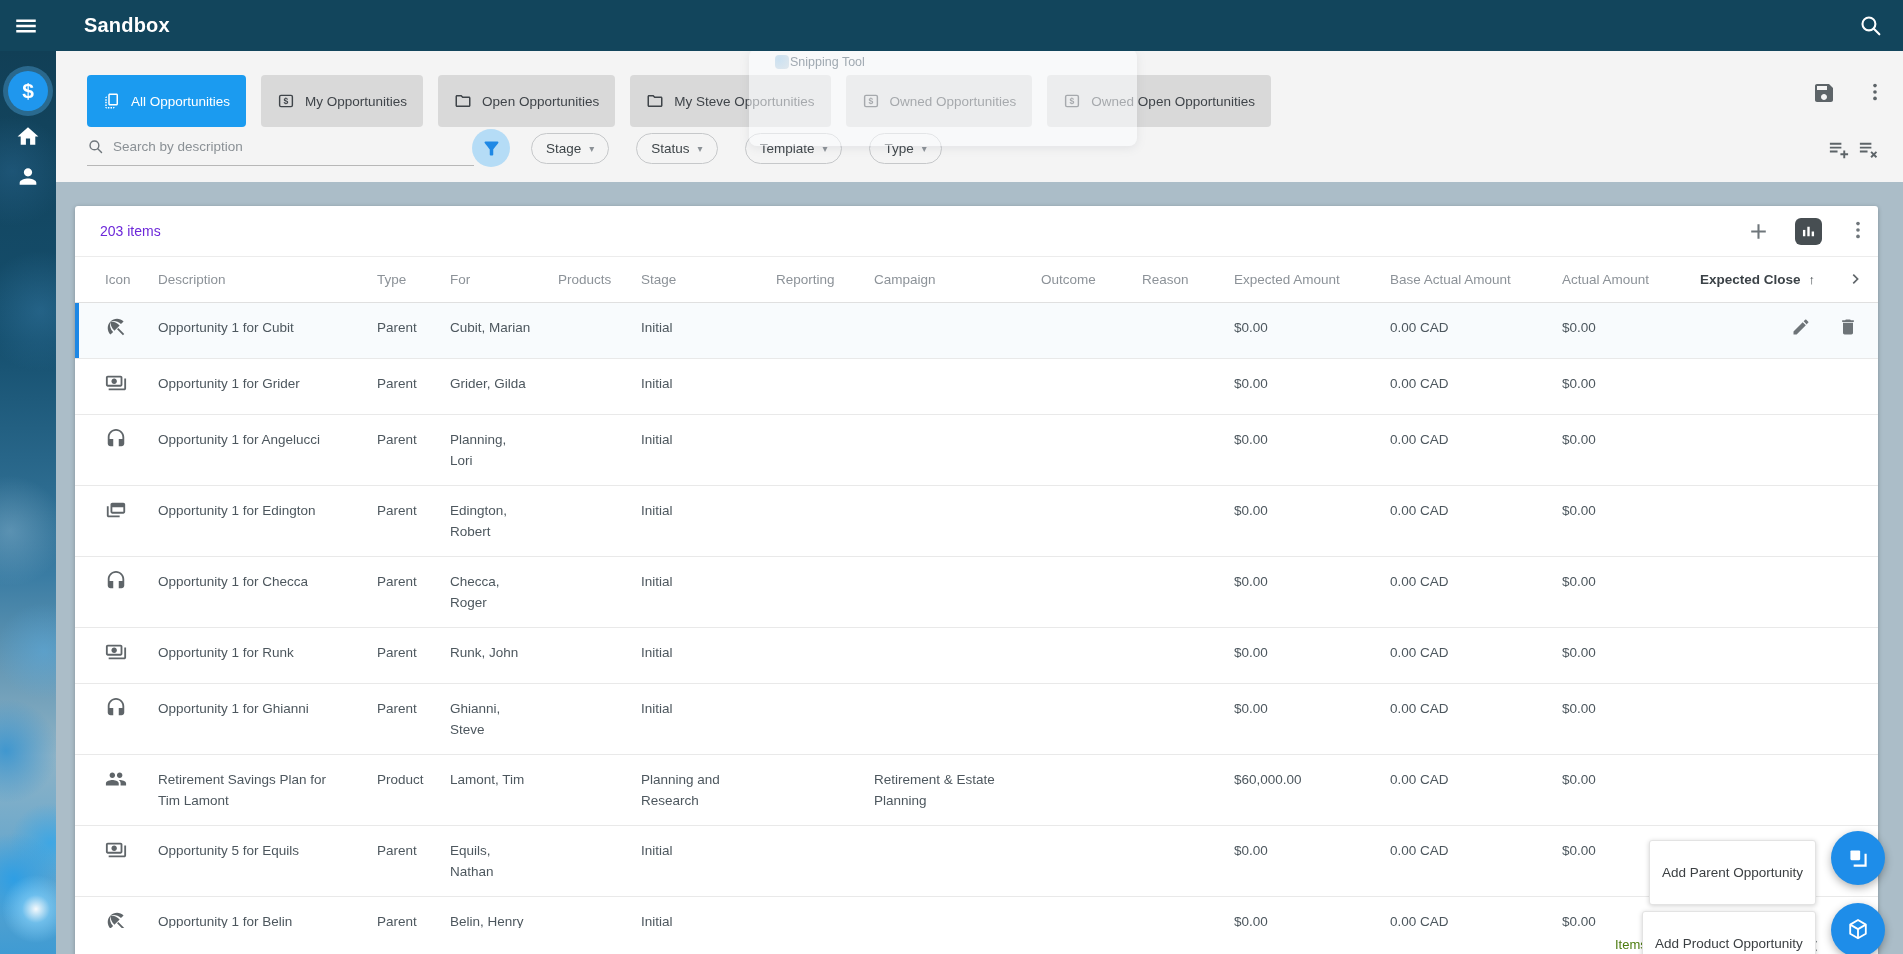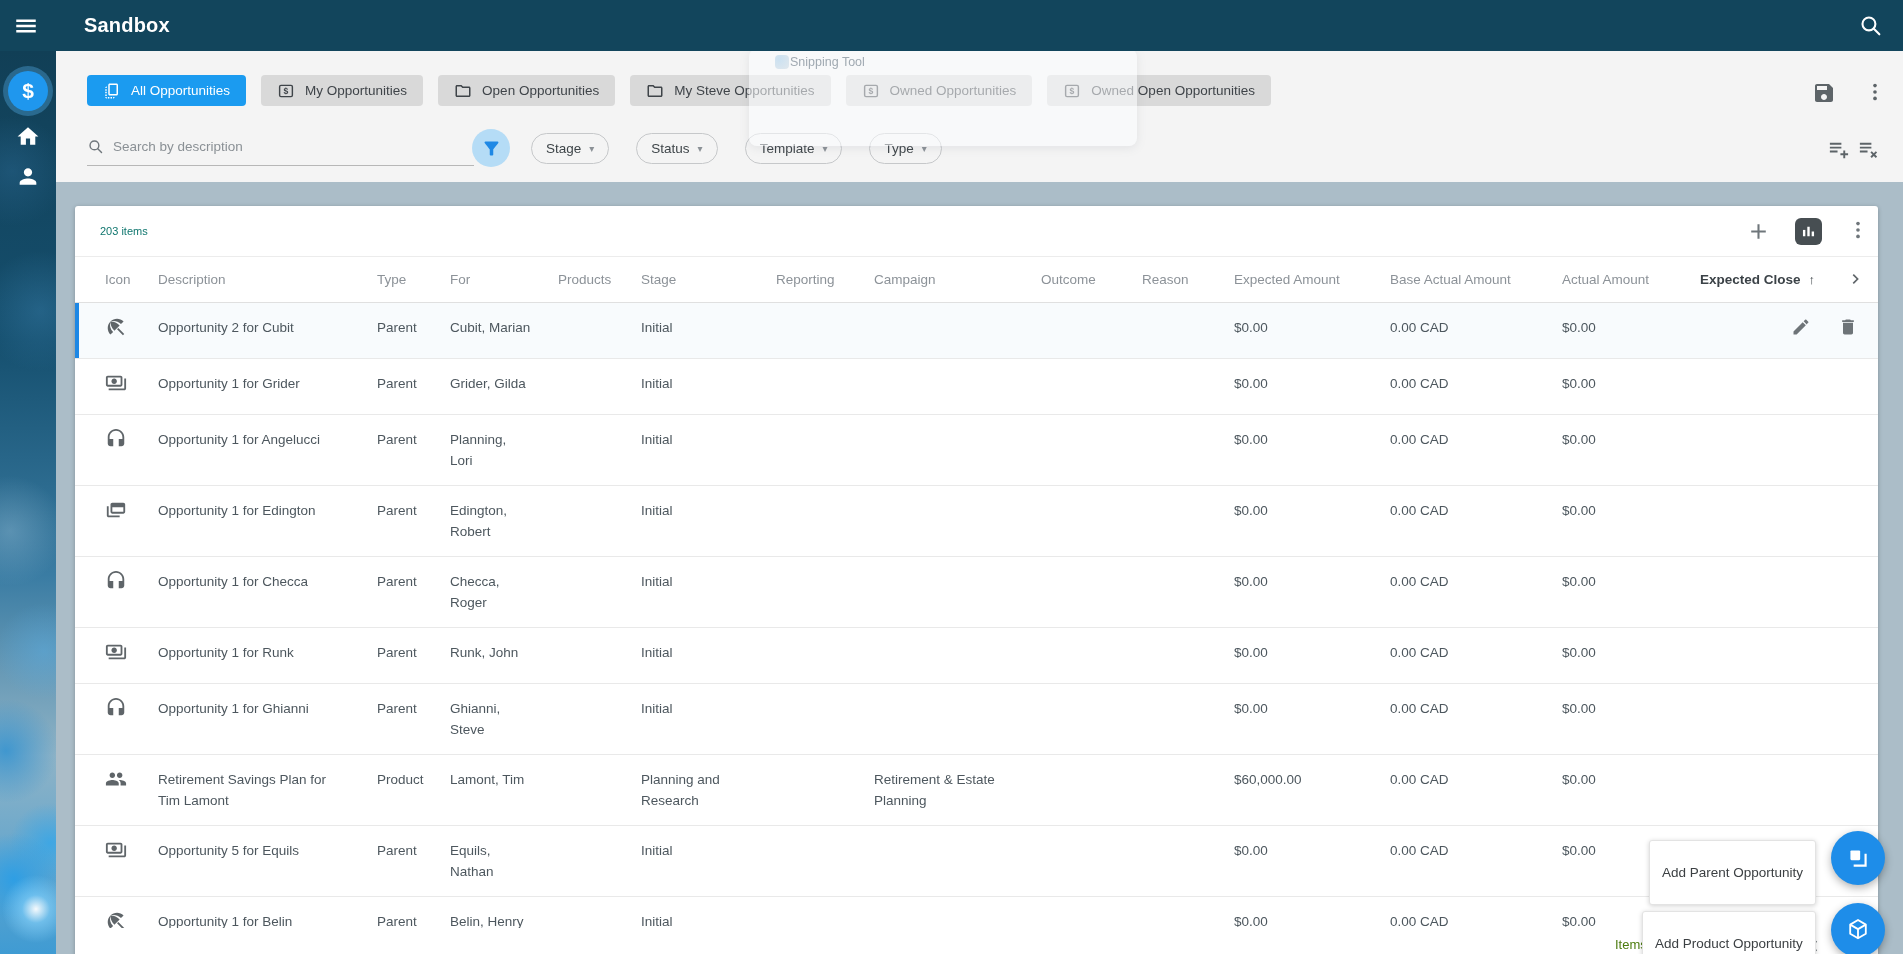--- a/index.html
+++ b/index.html
@@ -34,21 +34,21 @@
     background:#1f97ee; box-shadow:0 0 0 5px rgba(90,180,240,.35);
     display:flex; align-items:center; justify-content:center;
     color:#fff; font-size:21px; font-weight:bold; }
   .rail-home { top:73px; width:25px; height:25px; }
   .rail-person { top:113px; width:25px; height:25px; }
 
   
   .content-top { position:absolute; left:56px; top:51px; width:1847px; height:131px; background:#f4f4f4; }
 
   .chips-row { position:absolute; left:87px; top:75px; display:flex; gap:15px; z-index:2; }
-  .chip { height:31px; border:none; border-radius:4px; background:#d9d9d9; color:#3f4449;
+  .chip { height:52px; border:none; border-radius:4px; background:#d9d9d9; color:#3f4449;
     display:flex; align-items:center; gap:10px; padding:0 16px;
     font-size:13.5px; font-family:inherit; cursor:pointer; white-space:nowrap; }
   .chip .icn { width:18px; height:18px; }
   .chip.active { background:#1b9bf0; color:#fff; }
 
   .save-btn { position:absolute; left:1812px; top:81px; width:24px; height:24px; color:#5d6468; cursor:pointer; }
   .kebab-top { position:absolute; left:1864px; top:81px; width:22px; height:24px; color:#5d6468; cursor:pointer; }
 
   
   .search-field { position:absolute; left:87px; top:128px; width:387px; height:38px;
@@ -67,21 +67,21 @@
   .pill .caret { font-size:10px; color:#8b9196; }
   .playlist-add { position:absolute; left:1827px; top:138px; width:23px; height:23px; color:#5d6468; cursor:pointer; }
   .playlist-remove { position:absolute; left:1857px; top:138px; width:23px; height:23px; color:#5d6468; cursor:pointer; }
 
   
   .backdrop { position:absolute; left:56px; top:182px; width:1847px; height:772px; background:#abbdc8; }
   .card { position:absolute; left:19px; top:24px; width:1803px; height:760px; background:#fff;
     border-radius:3px 3px 0 0; box-shadow:0 1px 4px rgba(0,0,0,.25); overflow:hidden; }
 
   .card-toolbar { position:relative; height:51px; border-bottom:1px solid #ececec; }
-  .count-label { position:absolute; left:25px; top:0; line-height:51px; font-size:11px; color:#0f766e; }
+  .count-label { position:absolute; left:25px; top:0; line-height:51px; font-size:14px; color:#6d28d9; }
   .add-record { position:absolute; left:1671px; top:13px; width:25px; height:25px; color:#6f767b; cursor:pointer; }
   .chart-btn { position:absolute; left:1720px; top:12px; width:27px; height:27px; border-radius:6px;
     background:#474e52; display:flex; align-items:center; justify-content:center; cursor:pointer; }
   .chart-btn svg { width:19px; height:19px; fill:#fff; }
   .kebab-card { position:absolute; left:1772px; top:13px; width:22px; height:25px; color:#6f767b; cursor:pointer; }
 
   table.grid { width:1803px; border-collapse:collapse; table-layout:fixed; }
   table.grid th { height:45px; text-align:left; font-weight:normal; font-size:13.5px; color:#8c9298;
     border-bottom:1px solid #e0e0e0; padding:0 12px 0 0; white-space:nowrap; overflow:hidden; }
   table.grid th:first-child, table.grid td:first-child { padding-left:30px; }
@@ -326,21 +326,21 @@
                   </svg></span>
               </span>
             </th>
           </tr>
         </thead>
       <tbody>
           <tr class="row-selected">
             <td><span class="sel-bar"></span><svg class="row-icn" viewBox="0 0 24 24">
                 <path fill="currentColor" d="M13.127 14.56l1.43-1.43 6.44 6.443L19.567 21zm4.293-5.73l2.86-2.86c-3.95-3.95-10.35-3.96-14.302-.02 3.93-1.3 8.31-.25 11.442 2.88zM5.95 5.98c-3.94 3.95-3.93 10.35.02 14.3l2.86-2.86C5.7 14.29 4.65 9.91 5.95 5.98zm.02-.02l-.01.01c-.38 3.01 1.17 6.88 4.303 10.02l5.73-5.73c-3.13-3.14-7.012-4.68-10.023-4.3z"></path>
               </svg></td>
-            <td>Opportunity 2 for Cubit</td>
+            <td>Opportunity 1 for Cubit</td>
             <td>Parent</td>
             <td>Cubit, Marian</td>
             <td></td>
             <td>Initial</td>
             <td></td>
             <td></td>
             <td></td>
             <td></td>
             <td>$0.00</td>
             <td>0.00 CAD</td>

